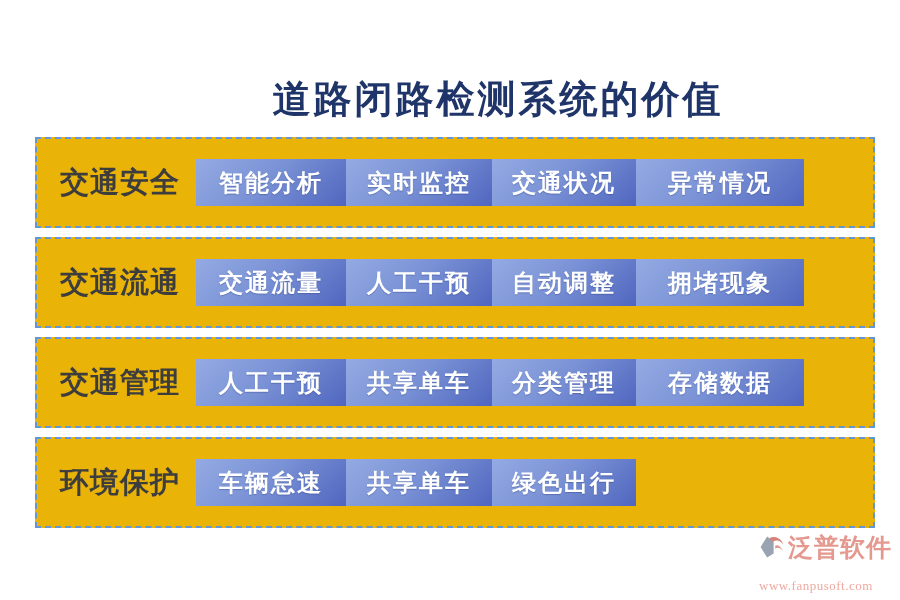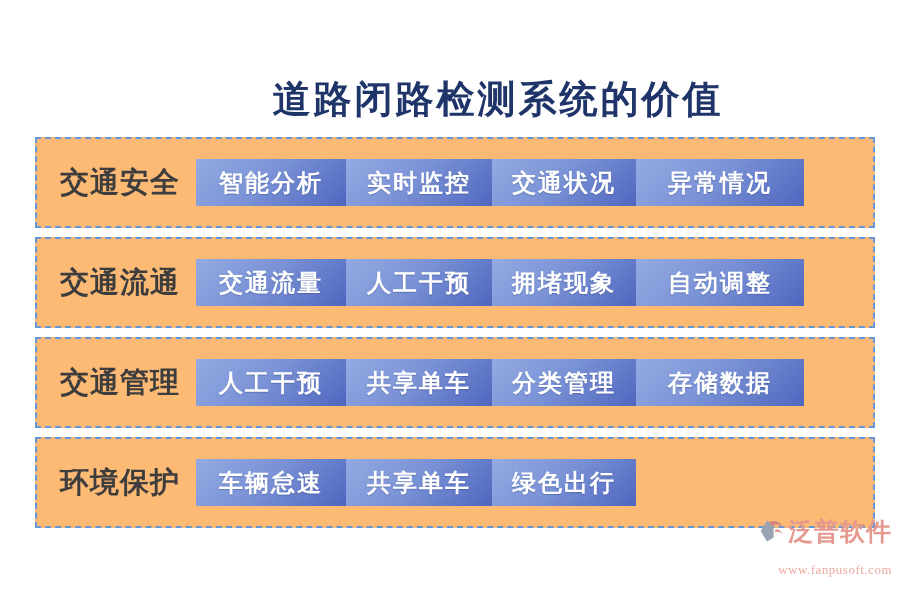--- a/index.html
+++ b/index.html
@@ -6,21 +6,21 @@
   body{
     width:900px;height:600px;position:relative;background:#ffffff;overflow:hidden;
     font-family:"Liberation Serif","DejaVu Serif",serif;
   }
   .title{
     position:absolute;top:74px;left:0;width:900px;text-align:center;
     font-size:38px;font-weight:bold;color:#1f3468;letter-spacing:3px;padding-left:48px;
   }
   .row{
     position:absolute;left:35px;width:840px;height:91px;box-sizing:border-box;
-    border:2px dashed #6296d6;background:#fdba74;
+    border:2px dashed #6296d6;background:#eab308;
     display:flex;align-items:center;
   }
   .row-1{top:137px}
   .row-2{top:237px}
   .row-3{top:337px}
   .row-4{top:437px}
   .cat{
     margin-left:23px;width:124px;flex:0 0 auto;
     font-size:29px;font-weight:700;color:#3d3d3d;letter-spacing:1px;
     white-space:nowrap;
@@ -32,21 +32,21 @@
     background:linear-gradient(135deg,#94aae3 0%,#7b93d6 45%,#5066bf 100%);
     color:#ffffff;font-size:24px;font-weight:700;letter-spacing:2px;
     text-shadow:0 1px 1px rgba(40,60,120,0.35);
     white-space:nowrap;
   }
   .btn:nth-child(1){width:150px}
   .btn:nth-child(2){width:146px}
   .btn:nth-child(3){width:144px}
   .btn:nth-child(4){width:168px}
   .footer{
-    position:absolute;right:8px;bottom:22px;text-align:right;
+    position:absolute;right:8px;bottom:6px;
   }
   .brand-line{display:flex;align-items:center;justify-content:flex-end;gap:3px;}
   .brand-text{
     font-size:25px;font-weight:700;color:#e5988e;letter-spacing:1px;line-height:1;
   }
   .footer-url{
     font-size:13px;color:#eeaaa2;letter-spacing:0.5px;margin-top:18px;
     font-family:"Liberation Serif","DejaVu Serif",serif;
   }
 </style>
@@ -63,22 +63,22 @@
     <div class="btn">交通状况</div>
     <div class="btn">异常情况</div>
   </div>
 </div>
 
 <div class="row row-2">
   <div class="cat">交通流通</div>
   <div class="btns">
     <div class="btn">交通流量</div>
     <div class="btn">人工干预</div>
+    <div class="btn">自动调整</div>
     <div class="btn">拥堵现象</div>
-    <div class="btn">自动调整</div>
   </div>
 </div>
 
 <div class="row row-3">
   <div class="cat">交通管理</div>
   <div class="btns">
     <div class="btn">人工干预</div>
     <div class="btn">共享单车</div>
     <div class="btn">分类管理</div>
     <div class="btn">存储数据</div>

